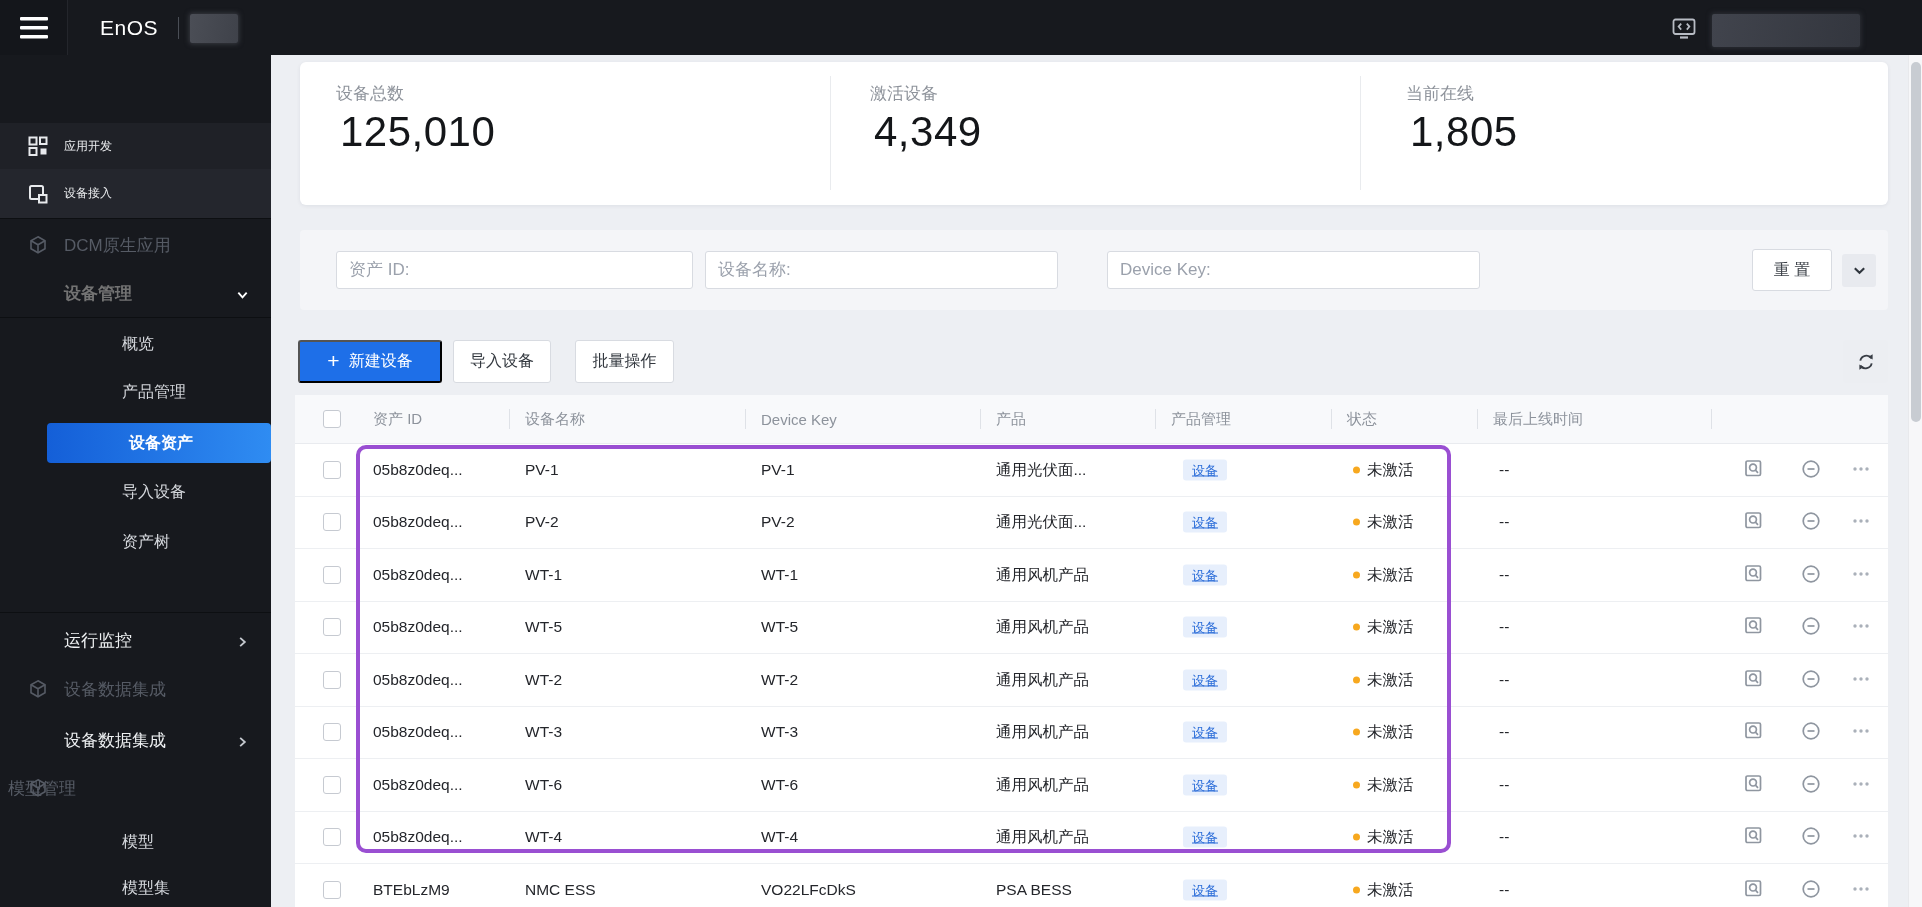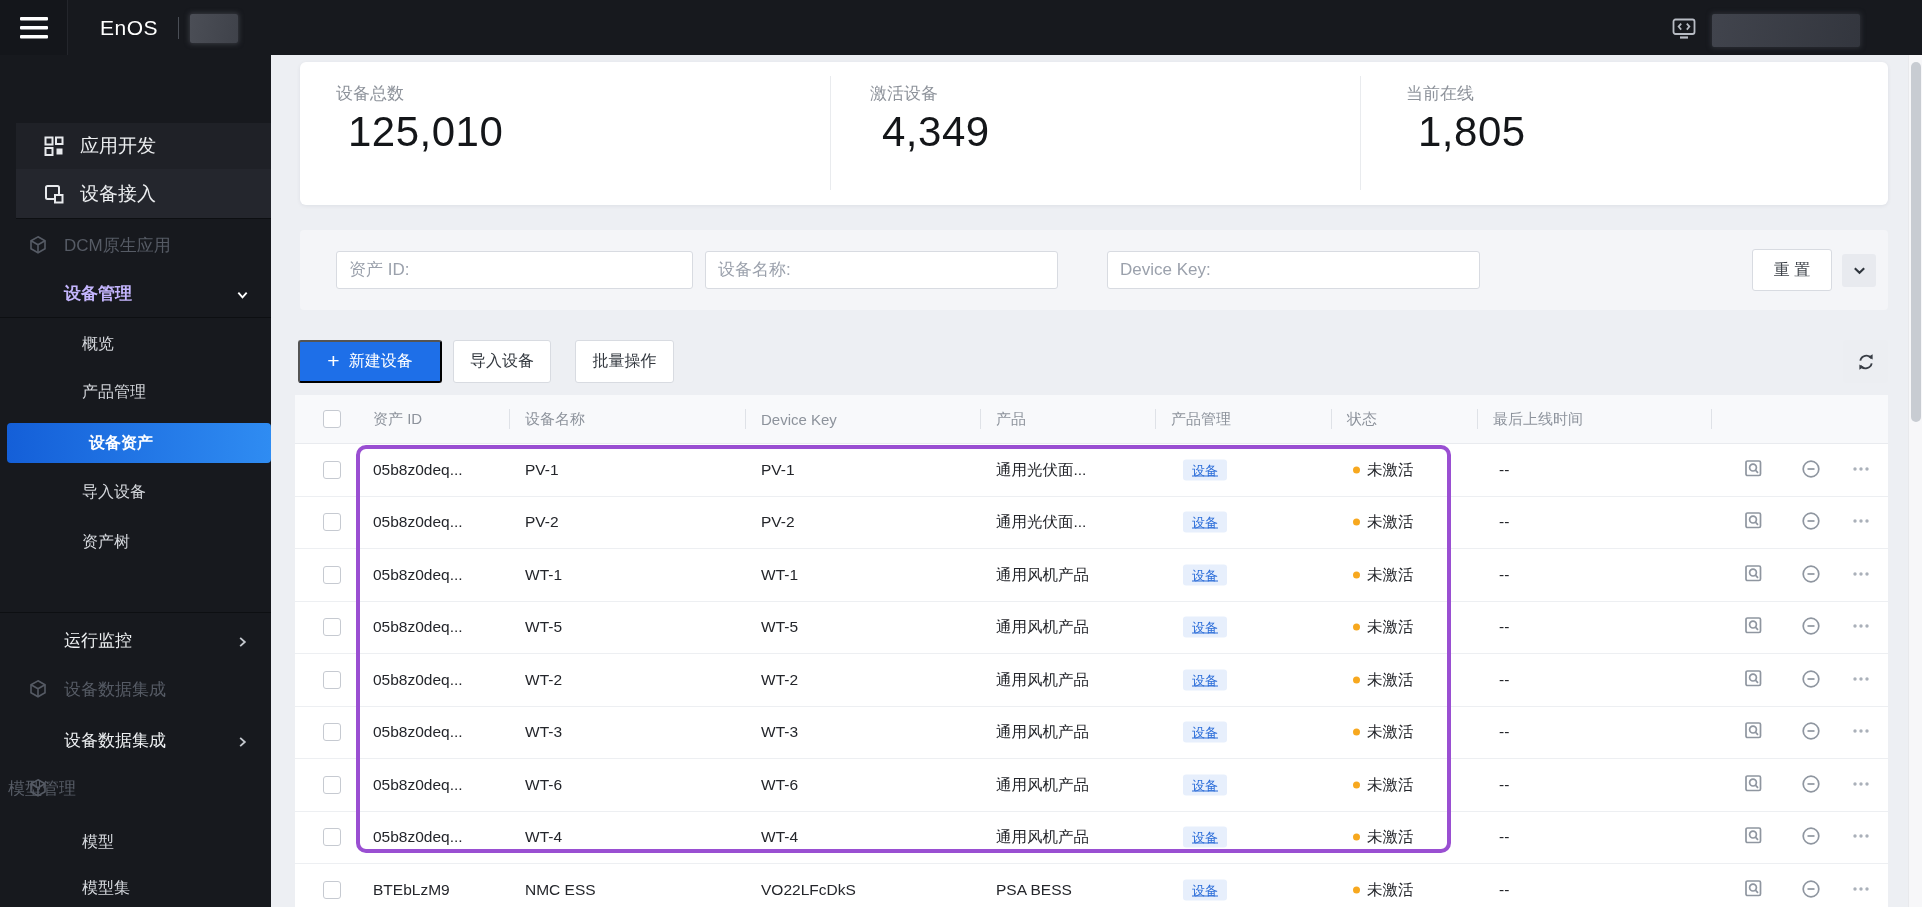--- a/index.html
+++ b/index.html
@@ -15,39 +15,39 @@
   .tb-divider{position:absolute;left:178px;top:17px;width:1px;height:22px;background:#4a4e56;}
   .mask-chip{position:absolute;border-radius:2px;}
   .mask-chip.small{left:190px;top:14px;width:48px;height:29px;background:linear-gradient(100deg,#4b4e56,#3f424a);box-shadow:0 0 5px 1px rgba(75,78,86,.65);}
   .mask-chip.big{left:1712px;top:14px;width:148px;height:33px;background:linear-gradient(100deg,#41444d,#33363e);box-shadow:0 0 5px 1px rgba(60,63,72,.6);}
   .tb-monitor{position:absolute;left:1672px;top:18px;width:24px;height:22px;cursor:pointer;}
 
   
   .sidebar{position:absolute;left:0;top:55px;width:271px;height:852px;background:#17191e;z-index:20;}
   .s-item{position:absolute;left:0;right:0;display:flex;align-items:center;color:#d4d7dc;cursor:pointer;}
   .s-item .s-label{display:inline-block;}
-  .lv-top{padding-left:64px;font-size:19px;color:#eceef0;border-bottom:1px solid #0d0f12;margin-left:16px;}
+  .lv-top{padding-left:64px;font-size:12px;color:#eceef0;border-bottom:1px solid #0d0f12;}
   .lv-group{padding-left:64px;font-size:17px;}
   .lv-sub{padding-left:64px;font-size:17px;color:#eef0f2;}
-  .lv-leaf{padding-left:82px;font-size:16px;color:#d4d7dc;}
+  .lv-leaf{padding-left:82px;font-size:16px;color:#d4d7dc;margin-left:40px;}
   .s-item.muted{color:#565b65;cursor:default;}
-  .s-item.bold .s-label{color:#c4b5fd;font-weight:700;}
+  .s-item.bold .s-label{color:#737373;font-weight:700;}
   .s-item.active{left:7px;right:0;border-radius:4px;
     background:linear-gradient(90deg,var(--active-item-gradient-start,#145fd8),var(--active-item-gradient-end,#2f8cf2));}
   .s-item.active .s-label{color:#fff;font-weight:700;}
   .s-icon{position:absolute;left:28px;top:50%;transform:translateY(-50%);width:20px;height:20px;}
   .s-chev{position:absolute;right:22px;top:50%;transform:translateY(-50%);width:13px;height:13px;}
   .s-divider{position:absolute;left:0;width:271px;height:1px;background:#0d0f12;}
 
   
   .stats-card{position:absolute;left:300px;top:62px;width:1588px;height:143px;background:#fff;border-radius:6px;
     box-shadow:0 1px 4px rgba(20,30,50,.07);}
   .stat{position:absolute;top:0;}
   .stat .lbl{position:absolute;top:20px;left:0;font-size:17px;color:#8e939b;white-space:nowrap;}
-  .stat .val{position:absolute;top:46px;left:12px;font-size:42px;color:#141619;letter-spacing:.5px;white-space:nowrap;}
+  .stat .val{position:absolute;top:46px;left:4px;font-size:42px;color:#141619;letter-spacing:.5px;white-space:nowrap;}
   .stat-sep{position:absolute;top:14px;width:1px;height:114px;background:#e9ebee;}
 
   
   .filter-panel{position:absolute;left:300px;top:230px;width:1588px;height:80px;background:#f4f5f8;border-radius:4px;}
   .f-input{position:absolute;top:21px;height:38px;background:#fff;border:1px solid #d8dbe1;border-radius:3px;
     font-size:17px;color:#30343b;padding:0 12px;box-sizing:border-box;outline:none;
     font-family:"Liberation Sans","DejaVu Sans",sans-serif;}
   .f-input::placeholder{color:#9ba1ac;opacity:1;}
   .reset-btn{position:absolute;left:1452px;top:19px;width:80px;height:42px;background:#fff;border:1px solid #d8dbe1;
     border-radius:3px;font-size:16px;color:#3c4148;display:flex;align-items:center;justify-content:center;cursor:pointer;}

